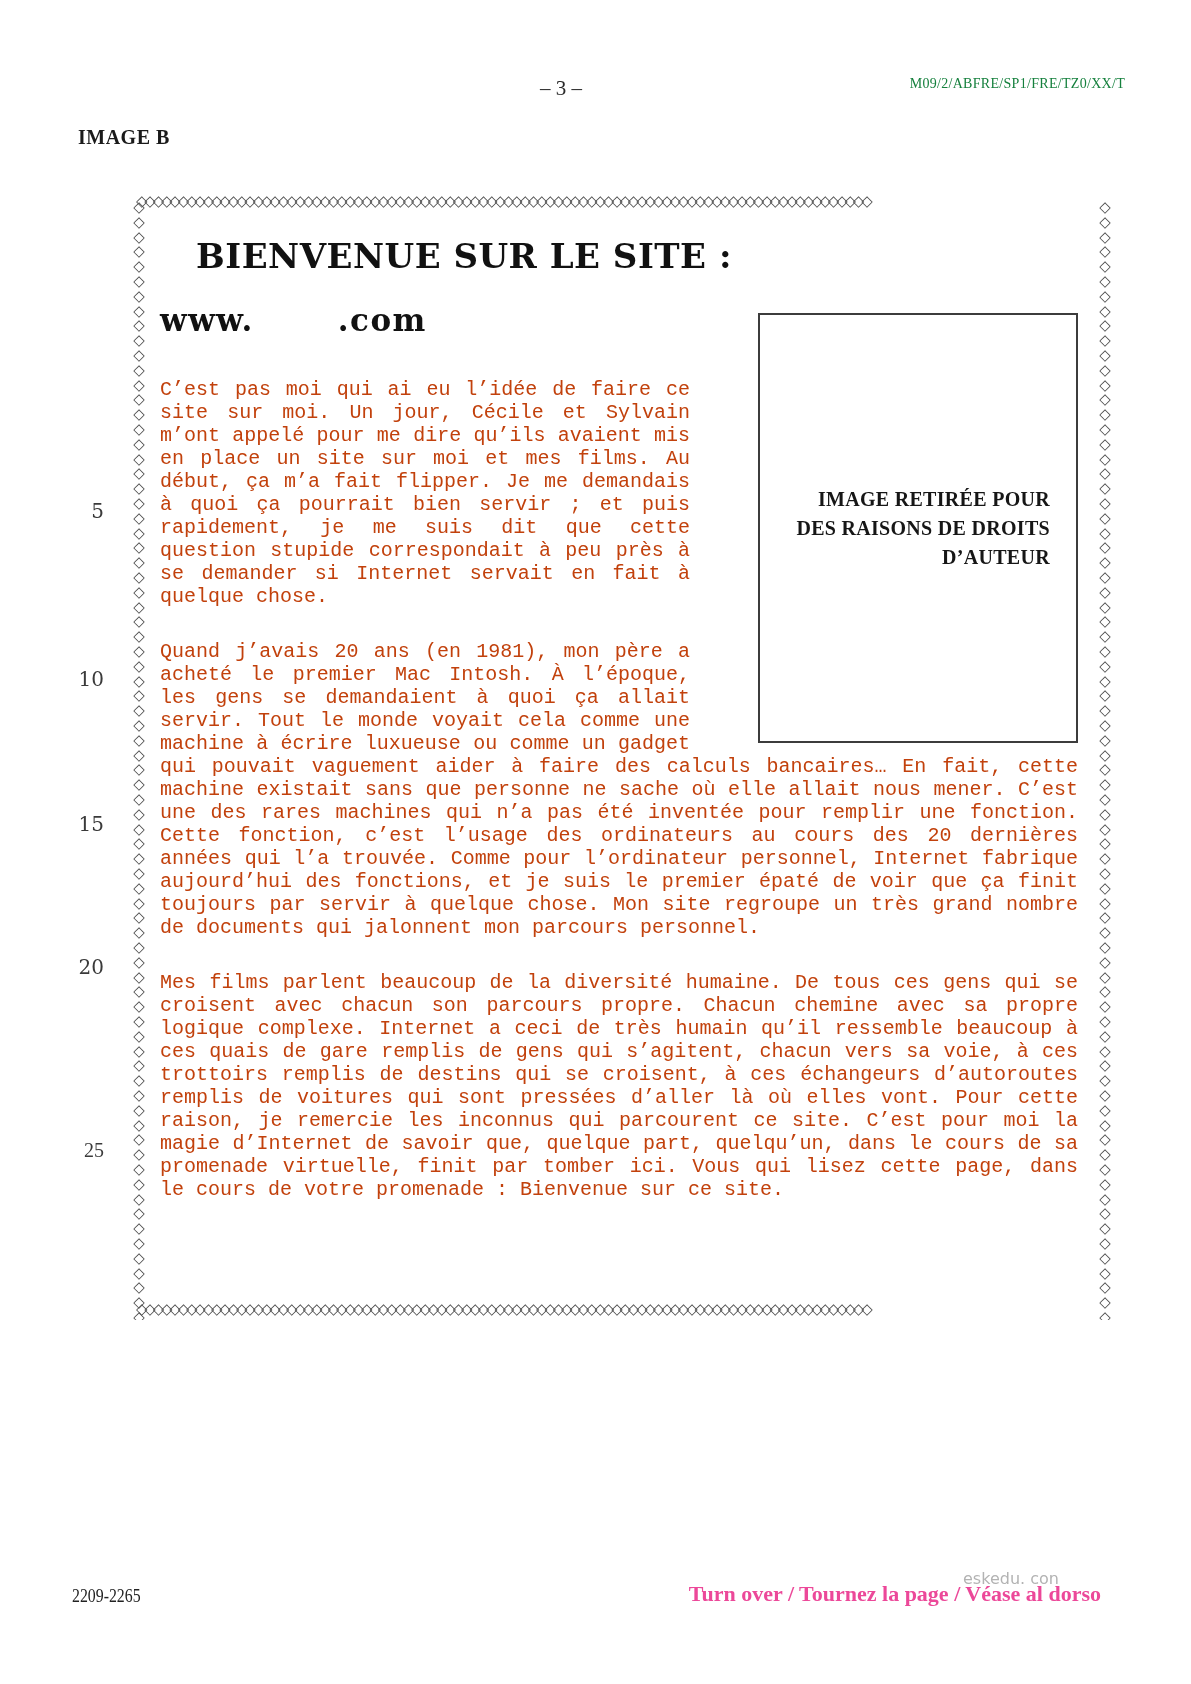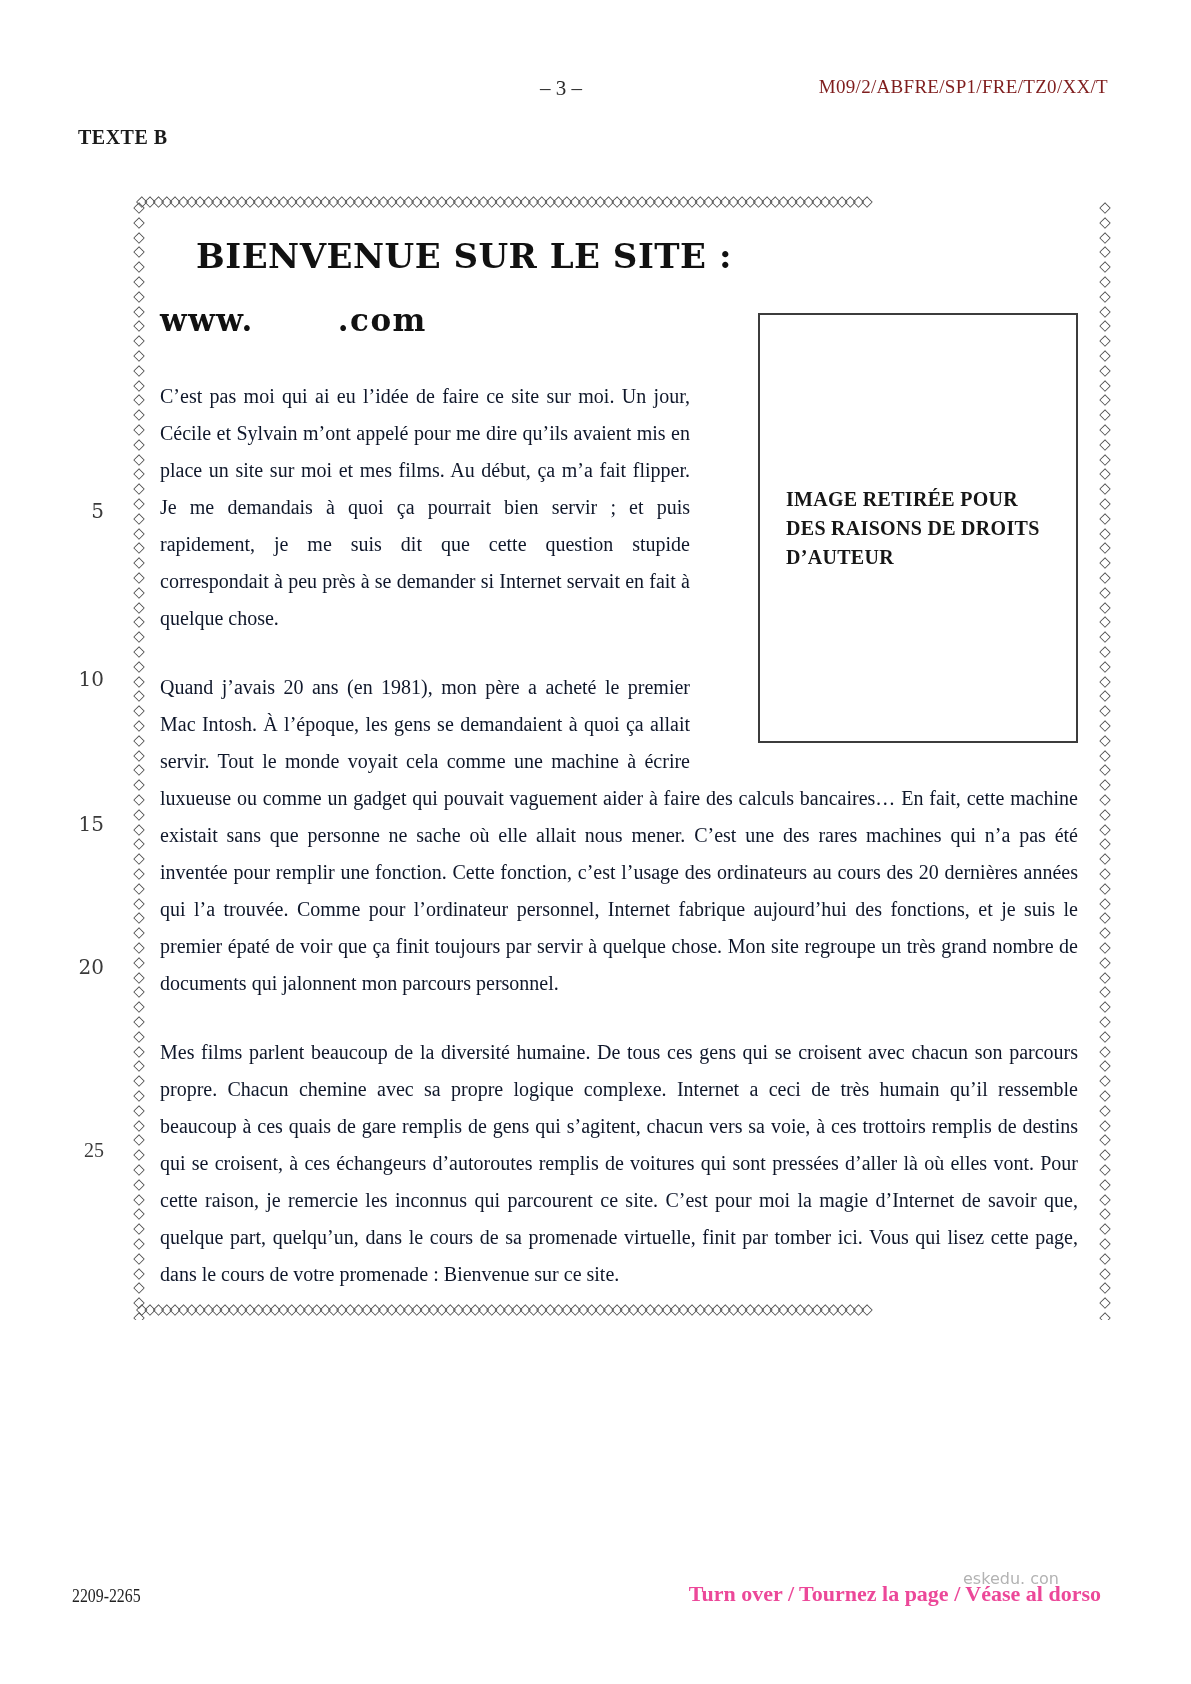--- a/index.html
+++ b/index.html
@@ -10,21 +10,21 @@
   
   .cn-watermark {
     position:absolute; top:48px; right:123px; font-size:18px; letter-spacing:1px;
     color:#a6a6a6; font-family:"DejaVu Sans", sans-serif; white-space:nowrap;
   }
   .page-number {
     position:absolute; top:76px; left:540px; font-size:21px; color:#2a2a2a;
     font-family:"Liberation Serif", serif;
   }
   .exam-code {
-    position:absolute; top:76px; right:83px; font-size:19px; color:#7f1d1d;
+    position:absolute; top:76px; right:66px; font-size:14px; color:#15803d;
     font-family:"Liberation Serif", serif; letter-spacing:0.3px;
   }
   .section-label {
     position:absolute; top:126px; left:78px; font-size:20px; font-weight:bold;
     letter-spacing:0.5px; color:#1a1a1a;
   }
   
   .border-h, .border-v {
     position:absolute; color:#4d4d4d; overflow:hidden;
     font-family:"DejaVu Sans", sans-serif; font-size:15px; line-height:14px;
@@ -47,30 +47,30 @@
   }
   .article-url {
     position:absolute; left:160px; top:302px; font-size:31px; font-weight:bold;
     font-family:"DejaVu Serif", serif; letter-spacing:1.5px; color:#111;
   }
   .url-gap { display:inline-block; width:84px; }
   .image-box {
     position:absolute; left:758px; top:313px; width:320px; height:430px;
     border:2px solid #3c3c3c; box-sizing:border-box;
     display:flex; align-items:center; justify-content:center;
-    padding:16px 26px; text-align:left;
+    padding:16px 26px; text-align:right;
   }
   .image-box .notice {
     font-family:"Liberation Serif", serif; font-weight:bold; font-size:20px;
     line-height:1.45; color:#161616; letter-spacing:0.3px;
   }
   .article-body {
     position:absolute; left:160px; top:378px; width:918px;
-    font-family:Liberation Serif, serif; font-size:20px; line-height:37px;
-    color:#0f172a; text-align:justify;
+    font-family:Liberation Mono, monospace; font-size:20px; line-height:23px;
+    color:#c2410c; text-align:justify;
   }
   .article-body p { margin:0 0 32px 0; }
   .article-body p:last-child { margin-bottom:13px; }
   .wrap-spacer { float:right; width:388px; height:366px; }
   .line-no {
     position:absolute; left:58px; width:46px; text-align:right;
     font-family:"DejaVu Serif", serif; font-size:20px; color:#3a3a3a;
   }
   .ln-5  { top:499px; }
   .ln-10 { top:667px; }
@@ -92,21 +92,21 @@
   }
 </style>
 </head>
 <body>
 
 <div class="page">
 
   <div class="page-number">– 3 –</div>
   <div class="exam-code">M09/2/ABFRE/SP1/FRE/TZ0/XX/T</div>
 
-  <div class="section-label">TEXTE B</div>
+  <div class="section-label">IMAGE B</div>
 
   <div class="border-h border-top">◇◇◇◇◇◇◇◇◇◇◇◇◇◇◇◇◇◇◇◇◇◇◇◇◇◇◇◇◇◇◇◇◇◇◇◇◇◇◇◇◇◇◇◇◇◇◇◇◇◇◇◇◇◇◇◇◇◇◇◇◇◇◇◇◇◇◇◇◇◇◇◇◇◇◇◇◇◇◇◇◇◇◇◇◇◇◇◇</div>
   <div class="border-h border-bottom">◇◇◇◇◇◇◇◇◇◇◇◇◇◇◇◇◇◇◇◇◇◇◇◇◇◇◇◇◇◇◇◇◇◇◇◇◇◇◇◇◇◇◇◇◇◇◇◇◇◇◇◇◇◇◇◇◇◇◇◇◇◇◇◇◇◇◇◇◇◇◇◇◇◇◇◇◇◇◇◇◇◇◇◇◇◇◇◇</div>
   <div class="border-v border-left">◇◇◇◇◇◇◇◇◇◇◇◇◇◇◇◇◇◇◇◇◇◇◇◇◇◇◇◇◇◇◇◇◇◇◇◇◇◇◇◇◇◇◇◇◇◇◇◇◇◇◇◇◇◇◇◇◇◇◇◇◇◇◇◇◇◇◇◇◇◇◇◇◇◇◇◇◇◇◇◇◇◇◇◇◇◇◇◇◇◇◇◇◇◇◇◇◇◇◇◇</div>
   <div class="border-v border-right">◇◇◇◇◇◇◇◇◇◇◇◇◇◇◇◇◇◇◇◇◇◇◇◇◇◇◇◇◇◇◇◇◇◇◇◇◇◇◇◇◇◇◇◇◇◇◇◇◇◇◇◇◇◇◇◇◇◇◇◇◇◇◇◇◇◇◇◇◇◇◇◇◇◇◇◇◇◇◇◇◇◇◇◇◇◇◇◇◇◇◇◇◇◇◇◇◇◇◇◇</div>
 
   <div class="article-title">BIENVENUE SUR LE SITE :</div>
   <div class="article-url">
     <span>www.</span><span class="url-gap"></span><span>.com</span>
   </div>

